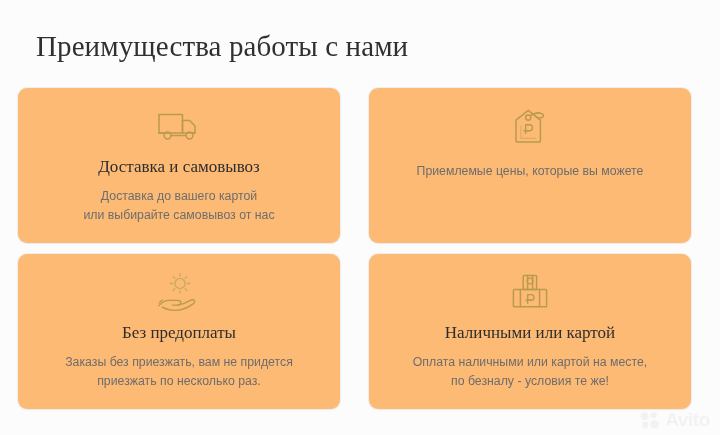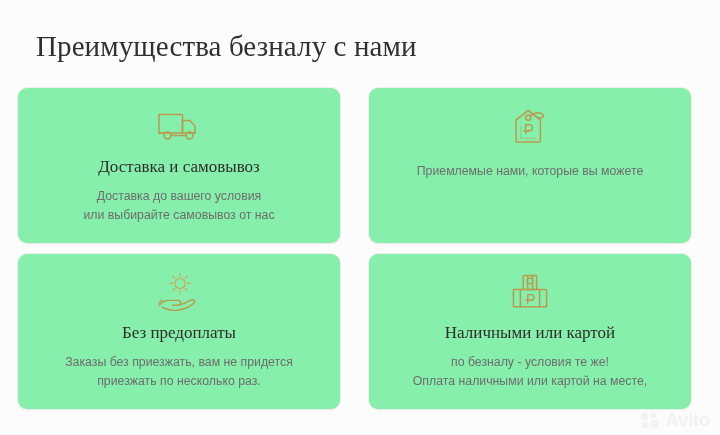--- a/index.html
+++ b/index.html
@@ -45,21 +45,21 @@
     top: 88px;
     width: 684px;
     display: grid;
     grid-template-columns: 322px 322px;
     grid-template-rows: 155px 155px;
     column-gap: 29px;
     row-gap: 11px;
   }
 
   .card {
-    background: #86efac;
+    background: #fdba74;
     border-radius: 9px;
     box-shadow: 0 1px 3px rgba(120,120,120,0.055),
                 0 0 0 1px rgba(220,220,220,0.38);
     box-sizing: border-box;
     padding-top: 9px;
     display: flex;
     flex-direction: column;
     align-items: center;
     overflow: hidden;
   }
@@ -121,58 +121,58 @@
     color: #f2f2f2;
     letter-spacing: -0.4px;
     line-height: 19px;
   }
 </style>
 </head>
 <body>
 
 <div class="page">
 
-  <div class="section-title">Преимущества безналу с нами</div>
+  <div class="section-title">Преимущества работы с нами</div>
 
   <div class="cards">
 
     <div class="card">
       <div class="card-icon">
         <svg width="46" height="36" viewBox="0 0 46 36" fill="none" stroke="#b99a4e" stroke-width="1.5" stroke-linecap="round" stroke-linejoin="round">
           <path d="M3 6.5h23.5v18.5H3z"></path>
           <path d="M26.5 12.5h7.2l5.3 5.6v6.9h-12.5z"></path>
           <circle cx="11.5" cy="27.5" r="3.4"></circle>
           <circle cx="33.5" cy="27.5" r="3.4"></circle>
           <path d="M14.9 27.5h14.2"></path>
           <path d="M3 25h5.1"></path>
           <path d="M37 25h2"></path>
         </svg>
       </div>
       <div class="card-heading">Доставка и самовывоз</div>
       <div class="card-body">
-        <span class="line">Доставка до вашего условия</span>
+        <span class="line">Доставка до вашего картой</span>
         <span class="line">или выбирайте самовывоз от нас</span>
       </div>
     </div>
 
     <div class="card">
       <div class="card-icon">
         <svg width="42" height="40" viewBox="0 0 42 40" fill="none" stroke="#b99a4e" stroke-width="1.5" stroke-linecap="round" stroke-linejoin="round">
           <path d="M7 14.2 19.2 4.3l12.2 9.9v20.3a1.6 1.6 0 0 1-1.6 1.6H8.6A1.6 1.6 0 0 1 7 34.5z"></path>
           <circle cx="19.2" cy="11.6" r="2.6"></circle>
           <path d="M21.6 9.6c3.1-2.2 7.3-3.3 10.5-2.2 2.6.9 3.1 3 1.1 4-1.9 1-4.9.4-6.3-.9"></path>
           <g stroke-width="1.4">
             <path d="M16.6 27.6V18.8h3.9a3 3 0 0 1 0 6h-3.9"></path>
             <path d="M14.9 24.8h5.4"></path>
           </g>
           <path d="M11.8 20.3v12.1h14.6" stroke-width="1.1" opacity="0.45"></path>
         </svg>
       </div>
       <div class="card-body">
-        <span class="line">Приемлемые нами, которые вы можете</span>
+        <span class="line">Приемлемые цены, которые вы можете</span>
       </div>
     </div>
 
     <div class="card">
       <div class="card-icon">
         <svg width="48" height="40" viewBox="0 0 48 40" fill="none" stroke="#c9ab63" stroke-width="1.4" stroke-linecap="round" stroke-linejoin="round">
           <circle cx="25" cy="11.5" r="5.1"></circle>
           <g stroke-width="1.3">
             <path d="M25 1.6v2.6"></path>
             <path d="M25 18.8v2.2"></path>
@@ -206,22 +206,22 @@
           <path d="M12.4 17.6v17.2"></path>
           <path d="M31.6 17.6v17.2"></path>
           <g stroke-width="1.4">
             <path d="M19.7 31.2v-8.6h3.5a2.8 2.8 0 0 1 0 5.6h-3.5"></path>
             <path d="M18.1 28.2h5"></path>
           </g>
         </svg>
       </div>
       <div class="card-heading">Наличными или картой</div>
       <div class="card-body">
+        <span class="line">Оплата наличными или картой на месте,</span>
         <span class="line">по безналу - условия те же!</span>
-        <span class="line">Оплата наличными или картой на месте,</span>
       </div>
     </div>
 
   </div>
 
   <div class="watermark">
     <svg class="wm-mark" width="21" height="18" viewBox="0 0 21 18" fill="#f2f2f2">
       <circle cx="4.6" cy="5.3" r="4"></circle>
       <circle cx="13.6" cy="4.2" r="3.1"></circle>
       <circle cx="5.2" cy="14.1" r="3.3"></circle>

